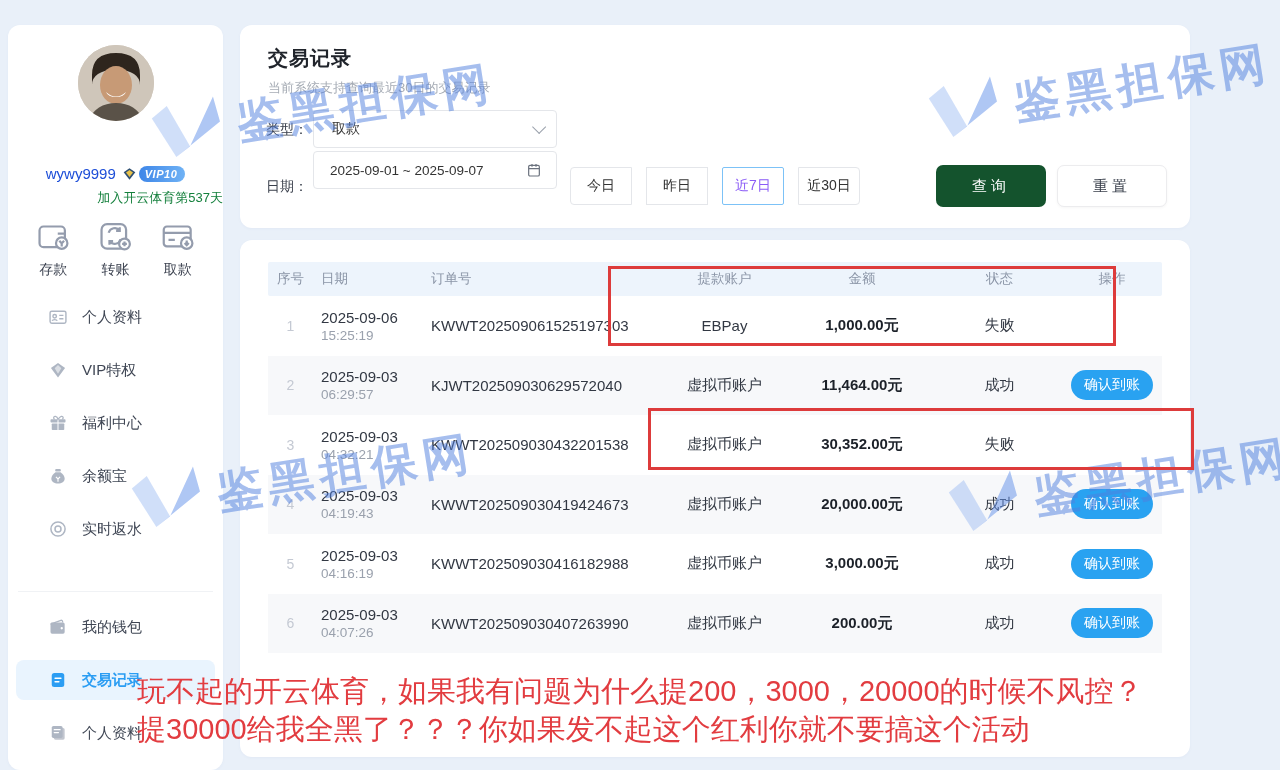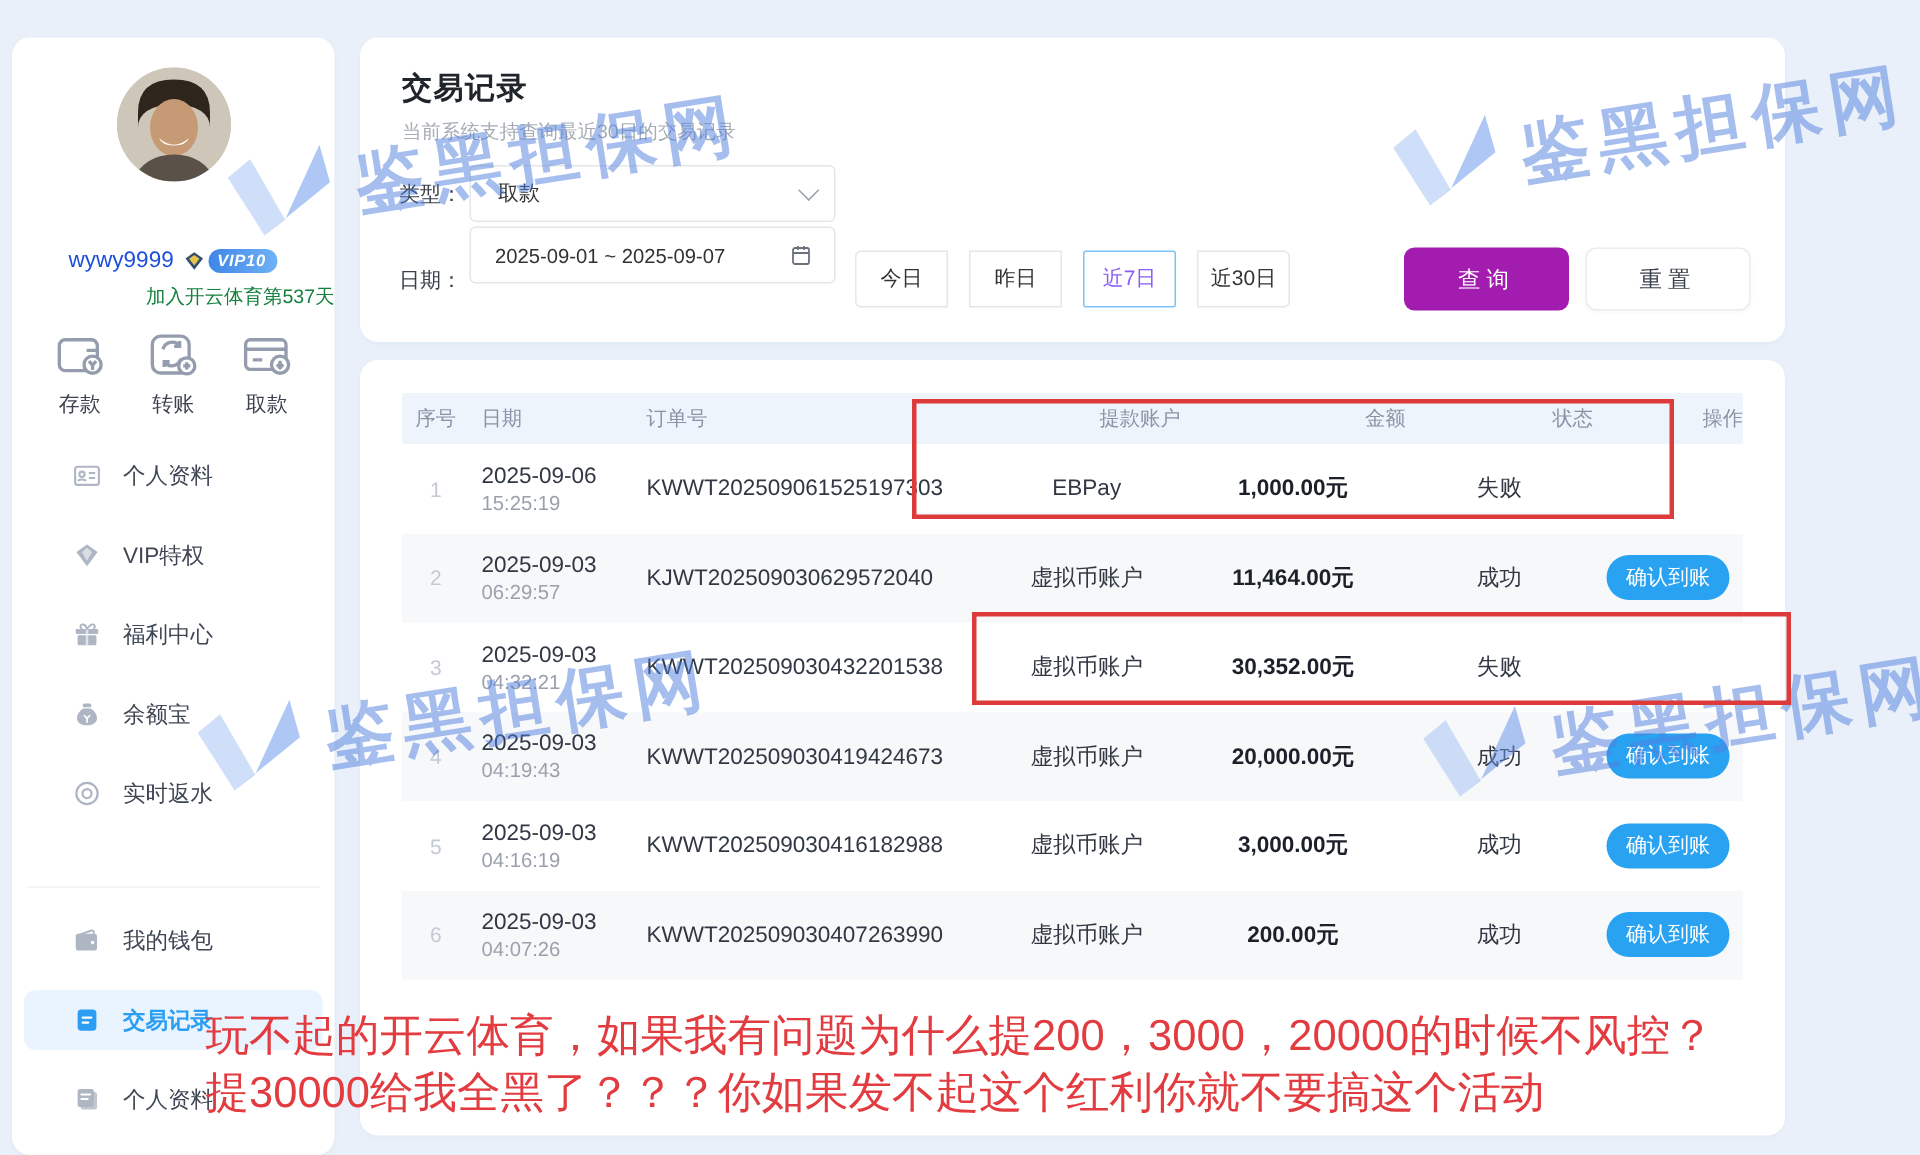--- a/index.html
+++ b/index.html
@@ -43,40 +43,40 @@
   .select-box { top:85px; padding:0 14px 0 18px; justify-content:space-between; }
   .select-box .val { font-size:14px; color:#333; }
   .chev { width:10px; height:10px; border-right:1.6px solid #9aa1ac; border-bottom:1.6px solid #9aa1ac; transform:rotate(45deg) translateY(-3px); }
   .date-box { top:126px; padding:0 14px 0 16px; justify-content:space-between; }
   .date-box .val { font-size:13.5px; color:#333; }
   .range-group { position:absolute; left:330px; top:142px; display:flex;gap:15px; }
   .range-btn { width:62px; height:38px; background:#fff; border:1px solid #e4e6ea; margin-left:-1px; font-size:14px; color:#333; display:flex; align-items:center; justify-content:center; cursor:pointer; }
   .range-btn:first-child { border-radius:4px 0 0 4px; margin-left:0; }
   .range-btn:last-child { border-radius:0 4px 4px 0; }
   .range-btn.active { color:#8b5cf6; border:1px solid #7cc2f7; z-index:2; border-radius:2px; }
-  .btn-search { position:absolute; left:696px; top:140px; width:110px; height:42px; background:#a21caf; border:none; border-radius:7px; color:#fff; font-size:15px; letter-spacing:4px; cursor:pointer; font-family:inherit; }
+  .btn-search { position:absolute; left:696px; top:140px; width:110px; height:42px; background:#14532d; border:none; border-radius:7px; color:#fff; font-size:15px; letter-spacing:4px; cursor:pointer; font-family:inherit; }
   .btn-reset { position:absolute; left:817px; top:140px; width:110px; height:42px; background:#fff; border:1px solid #ececee; border-radius:7px; color:#3a404c; font-size:15px; letter-spacing:4px; cursor:pointer; box-shadow:0 1px 3px rgba(0,0,0,.04); font-family:inherit; }
 
   
   .table-wrap { position:absolute; left:28px; top:22px; width:894px; }
   .t-header, .t-row { display:grid; grid-template-columns:45px 118px 231px 125px 150px 125px 100px; align-items:center; }
   .t-header { background:#edf4fc; height:34px; border-radius:2px; }
   .t-header div { font-size:13.5px; color:#8a94a6; }
   .t-row { height:59.5px; }
   .t-row.alt { background:#f7f8fa; }
   .c-idx { text-align:center; font-size:14px; color:#c4c9d3; }
   .c-date { padding-left:8px; }
   .c-date .d1 { display:block; font-size:15px; color:#323843; }
   .c-date .d2 { display:block; font-size:13.5px; color:#9aa1ad; margin-top:2px; }
   .c-order { font-size:15px; color:#323843; }
   .c-acct, .c-status { text-align:center; font-size:15px; color:#323843; }
   .c-amt { text-align:center; font-size:15px; font-weight:bold; color:#1c2129; }
   .c-act { text-align:center; }
   .h-idx { text-align:center; } .h-date { padding-left:8px; } .h-order { }
-  .h-acct,.h-amt,.h-status,.h-act { text-align:right; }
+  .h-acct,.h-amt,.h-status,.h-act { text-align:center; }
   .pill-btn { background:#29a2f1; color:#fff; border:none; border-radius:16px; height:30px; padding:0 13px; font-size:14px; cursor:pointer; font-family:inherit; }
   .pill-btn:empty { display:none; }
 
   
   .red-box { position:absolute; border:3px solid #dd3b3b; z-index:60; pointer-events:none; }
   .red-box1 { left:608px; top:266px; width:508px; height:80px; }
   .red-box2 { left:648px; top:408px; width:546px; height:62px; }
   .red-note { position:absolute; left:137px; top:672px; z-index:60; color:#e23c40; font-size:29px; line-height:38px; font-weight:500; pointer-events:none; white-space:nowrap; }
 
   

